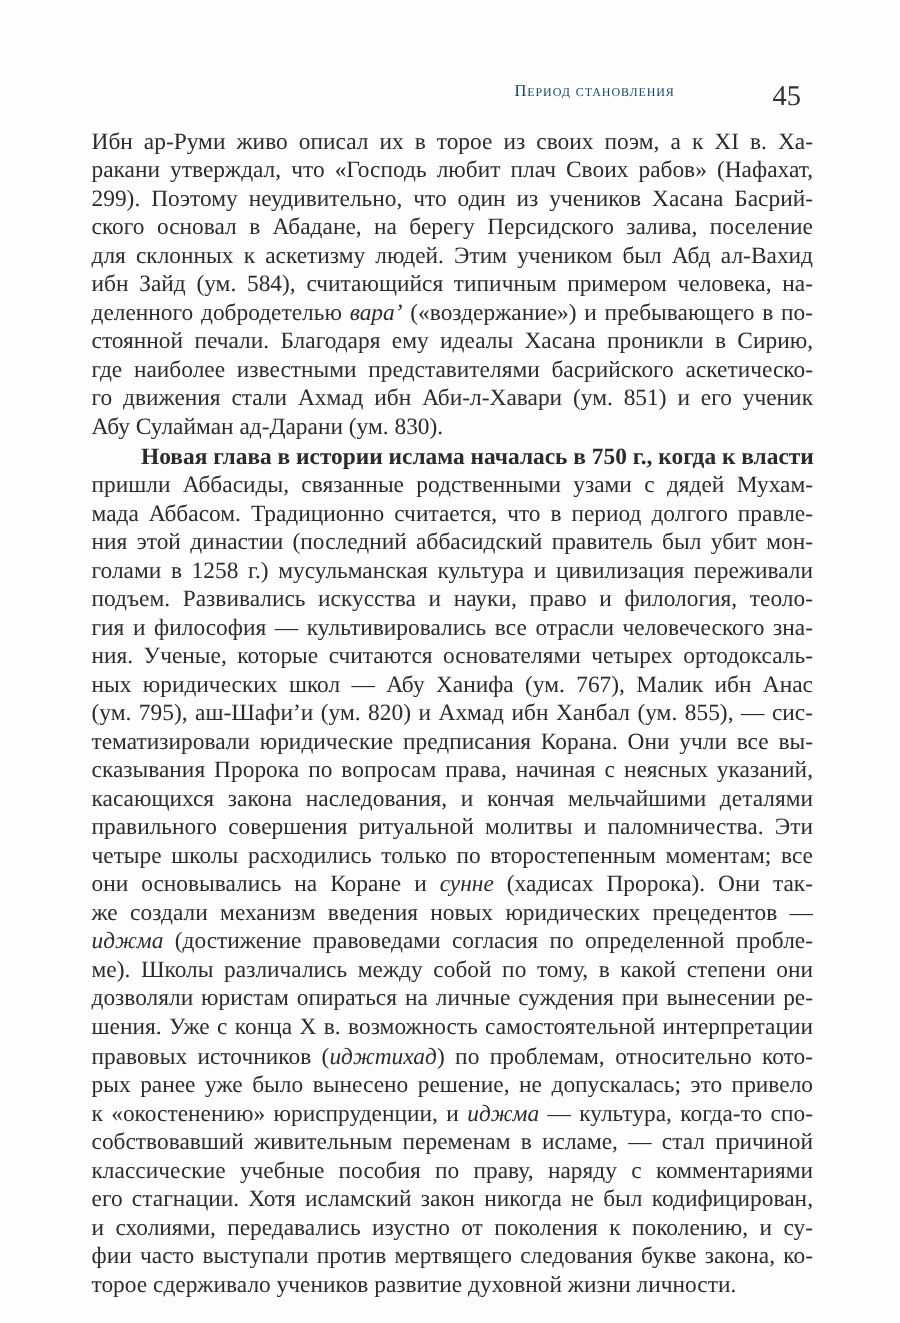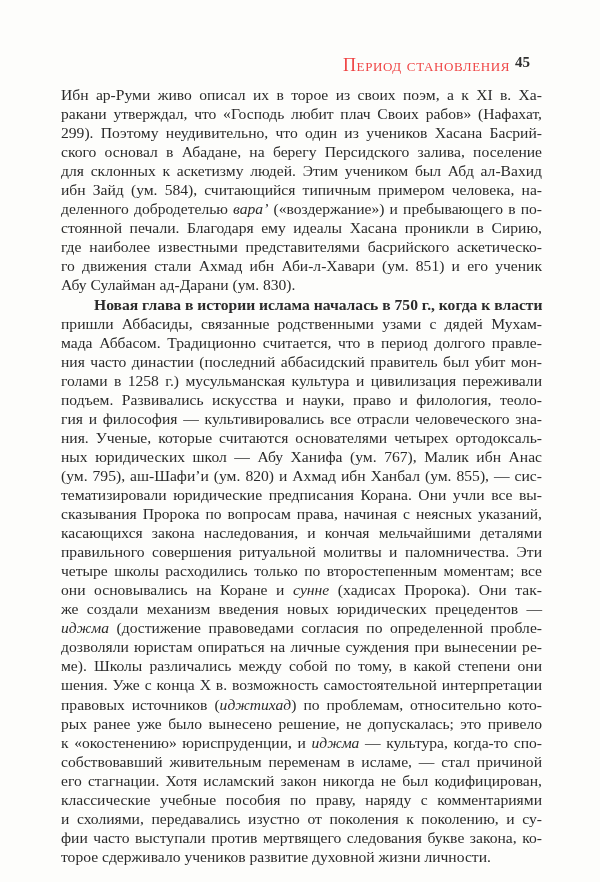--- a/index.html
+++ b/index.html
@@ -6,27 +6,27 @@
   body {
     width: 600px; height: 882px; position: relative; overflow: hidden;
     font-family: "Liberation Serif", "DejaVu Serif", serif;
     color: #2b2b2b;
   }
   .running-head {
     position: absolute; top: 55px; left: 0; width: 600px; height: 20px;
   }
   .rh-title {
     position: absolute; left: 343px; top: 0;
-    font-size: 18px; font-variant: small-caps; letter-spacing: 0.6px;
-    color: #ef4444;
+    font-size: 11px; font-variant: small-caps; letter-spacing: 0.6px;
+    color: #0c4a6e;
     font-family: Liberation Serif, serif;
   }
   .rh-page {
     position: absolute; left: 515px; top: -1px;
-    font-size: 15px; font-weight: bold; color: #2f2f2f;
+    font-size: 19px; font-weight: normal; color: #2f2f2f;
   }
   .page-body {
     position: absolute; left: 61px; top: 85px; width: 481px;
   }
   .line {
     height: 19.05px; line-height: 19.05px;
     font-size: 15.6px; white-space: nowrap;
     text-align: justify; text-align-last: justify;
   }
   .line.last { text-align-last: left; }
@@ -52,41 +52,41 @@
       <div class="line"><span>деленного добродетелью </span><span class="it">вара’</span><span> («воздержание») и пребывающего в по-</span></div>
       <div class="line"><span>стоянной печали. Благодаря ему идеалы Хасана проникли в Сирию,</span></div>
       <div class="line"><span>где наиболее известными представителями басрийского аскетическо-</span></div>
       <div class="line"><span>го движения стали Ахмад ибн Аби-л-Хавари (ум. 851) и его ученик</span></div>
       <div class="line last"><span>Абу Сулайман ад-Дарани (ум. 830).</span></div>
     </div>
     <div>
       <div class="line indent"><span>Новая глава в истории ислама началась в 750 г., когда к власти</span></div>
       <div class="line"><span>пришли Аббасиды, связанные родственными узами с дядей Мухам-</span></div>
       <div class="line"><span>мада Аббасом. Традиционно считается, что в период долгого правле-</span></div>
-      <div class="line"><span>ния часто династии (последний аббасидский правитель был убит мон-</span></div>
+      <div class="line"><span>ния этой династии (последний аббасидский правитель был убит мон-</span></div>
       <div class="line"><span>голами в 1258 г.) мусульманская культура и цивилизация переживали</span></div>
       <div class="line"><span>подъем. Развивались искусства и науки, право и филология, теоло-</span></div>
       <div class="line"><span>гия и философия — культивировались все отрасли человеческого зна-</span></div>
       <div class="line"><span>ния. Ученые, которые считаются основателями четырех ортодоксаль-</span></div>
       <div class="line"><span>ных юридических школ — Абу Ханифа (ум. 767), Малик ибн Анас</span></div>
       <div class="line"><span>(ум. 795), аш-Шафи’и (ум. 820) и Ахмад ибн Ханбал (ум. 855), — сис-</span></div>
       <div class="line"><span>тематизировали юридические предписания Корана. Они учли все вы-</span></div>
       <div class="line"><span>сказывания Пророка по вопросам права, начиная с неясных указаний,</span></div>
       <div class="line"><span>касающихся закона наследования, и кончая мельчайшими деталями</span></div>
       <div class="line"><span>правильного совершения ритуальной молитвы и паломничества. Эти</span></div>
       <div class="line"><span>четыре школы расходились только по второстепенным моментам; все</span></div>
       <div class="line"><span>они основывались на Коране и </span><span class="it">сунне</span><span> (хадисах Пророка). Они так-</span></div>
       <div class="line"><span>же создали механизм введения новых юридических прецедентов —</span></div>
       <div class="line"><span class="it">иджма</span><span> (достижение правоведами согласия по определенной пробле-</span></div>
+      <div class="line"><span>ме). Школы различались между собой по тому, в какой степени они</span></div>
       <div class="line"><span>дозволяли юристам опираться на личные суждения при вынесении ре-</span></div>
-      <div class="line"><span>ме). Школы различались между собой по тому, в какой степени они</span></div>
       <div class="line"><span>шения. Уже с конца X в. возможность самостоятельной интерпретации</span></div>
       <div class="line"><span>правовых источников (</span><span class="it">иджтихад</span><span>) по проблемам, относительно кото-</span></div>
       <div class="line"><span>рых ранее уже было вынесено решение, не допускалась; это привело</span></div>
       <div class="line"><span>к «окостенению» юриспруденции, и </span><span class="it">иджма</span><span> — культура, когда-то спо-</span></div>
       <div class="line"><span>собствовавший живительным переменам в исламе, — стал причиной</span></div>
+      <div class="line"><span>классические учебные пособия по праву, наряду с комментариями</span></div>
       <div class="line"><span>его стагнации. Хотя исламский закон никогда не был кодифицирован,</span></div>
-      <div class="line"><span>классические учебные пособия по праву, наряду с комментариями</span></div>
       <div class="line"><span>и схолиями, передавались изустно от поколения к поколению, и су-</span></div>
       <div class="line"><span>фии часто выступали против мертвящего следования букве закона, ко-</span></div>
       <div class="line last"><span>торое сдерживало учеников развитие духовной жизни личности.</span></div>
     </div>
   </div>
 
 </body></html>

